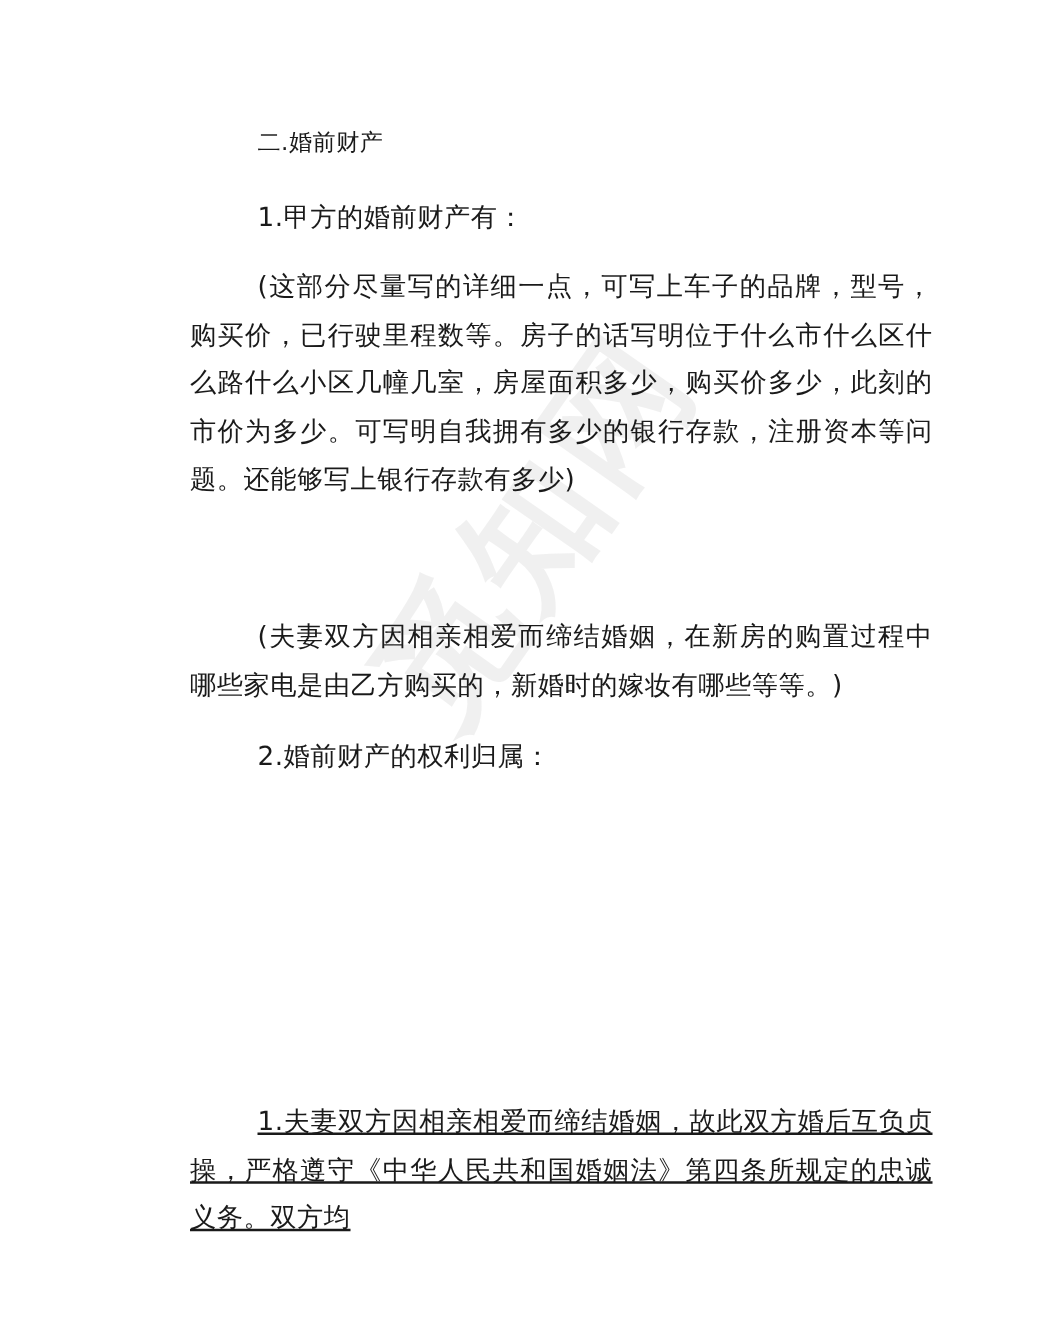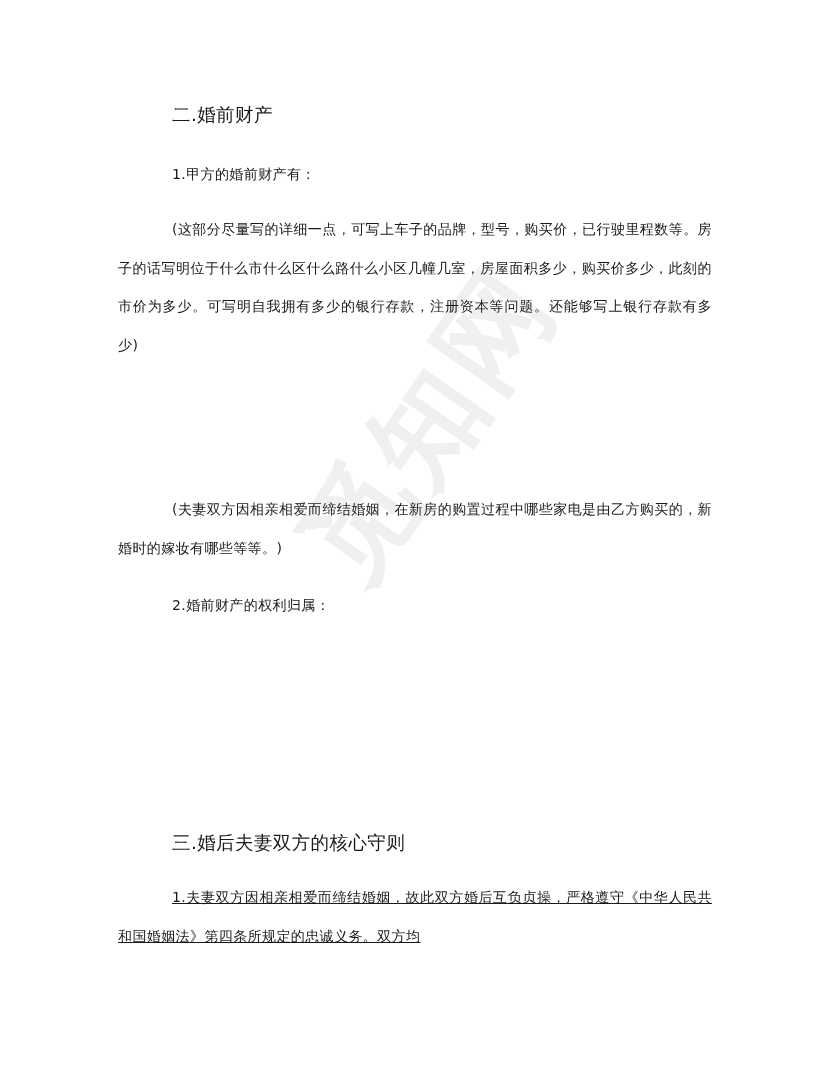--- a/index.html
+++ b/index.html
@@ -3,28 +3,28 @@
 <meta charset="utf-8">
 <style>
   html, body { margin: 0; padding: 0; background: #ffffff; }
   body { width: 830px; height: 1074px; position: relative; overflow: hidden; }
   .page { position: absolute; left: 0; top: 0; width: 830px; height: 1074px; background: #ffffff; }
   .text {
     position: absolute;
     left: 118px;
     width: 594px;
     font-family: "DejaVu Sans", sans-serif;
-    font-size: 14px;
+    font-size: 21px;
     line-height: 38.5px;
     color: #1a1a1a;
     letter-spacing: 0.4px;
     text-align: justify;
     text-justify: inter-character;
   }
-  .indent { text-indent: 54px; }
+  .indent { text-indent: 54px; margin-left: 34px; }
   .heading { font-size: 18.5px; }
   .watermark {
     position: absolute;
     left: 255px;
     top: 350px;
     font-family: "DejaVu Sans", sans-serif;
     font-size: 110px;
     font-weight: bold;
     color: rgba(200,200,200,0.28);
     transform: rotate(-55deg);
@@ -46,17 +46,16 @@
   <div class="text indent" style="top:155px;">1.甲方的婚前财产有：</div>
 
   <div class="text indent" style="top:210px;">(这部分尽量写的详细一点，可写上车子的品牌，型号，购买价，已行驶里程数等。房子的话写明位于什么市什么区什么路什么小区几幢几室，房屋面积多少，购买价多少，此刻的市价为多少。可写明自我拥有多少的银行存款，注册资本等问题。还能够写上银行存款有多少)</div>
 
 
   <div class="text indent" style="top:490px;">(夫妻双方因相亲相爱而缔结婚姻，在新房的购置过程中哪些家电是由乙方购买的，新婚时的嫁妆有哪些等等。)</div>
 
   <div class="text indent" style="top:586px;">2.婚前财产的权利归属：</div>
 
 
-  <div class="text indent heading" style="top:824px;">三.婚后夫妻双方的核心守则</div>
 
   <div class="text indent" style="top:878px;text-decoration:underline;">1.夫妻双方因相亲相爱而缔结婚姻，故此双方婚后互负贞操，严格遵守《中华人民共和国婚姻法》第四条所规定的忠诚义务。双方均</div>
 
 </div>
 
 </body></html>

